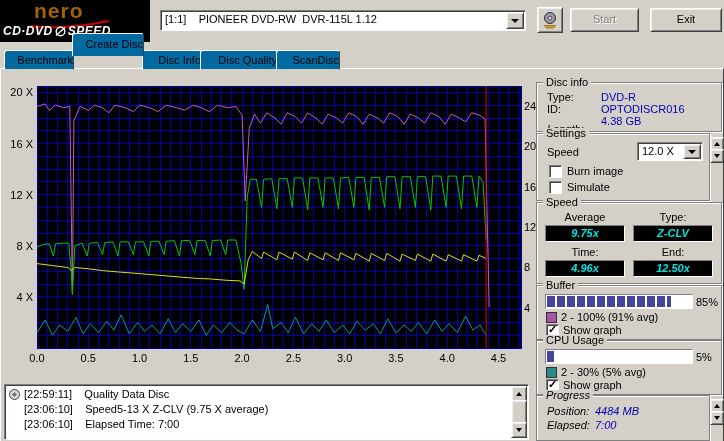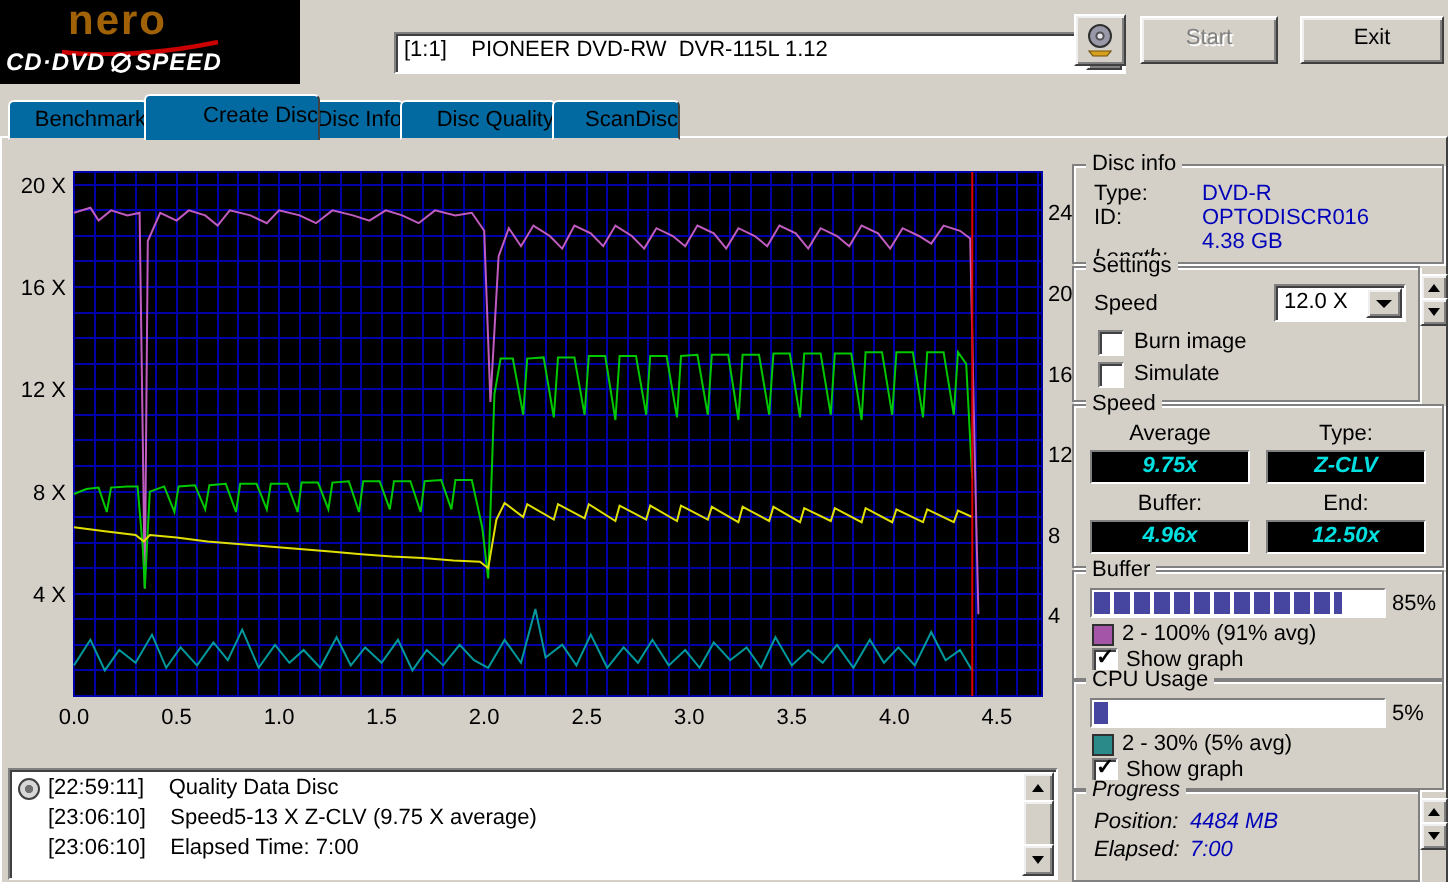--- a/index.html
+++ b/index.html
@@ -20,21 +20,21 @@
   .combo-text{position:absolute;left:4px;top:1px;line-height:15px;white-space:pre;}
   .combo-btn{position:absolute;right:1px;top:1px;bottom:1px;width:16px;display:flex;align-items:center;justify-content:center;}
   .arrow-down{width:0;height:0;border-left:4px solid transparent;border-right:4px solid transparent;border-top:4px solid #000;}
   .arrow-up{width:0;height:0;border-left:4px solid transparent;border-right:4px solid transparent;border-bottom:4px solid #000;}
   .btn{text-align:center;}
   .btn span{line-height:20px;}
   .disabled-label{color:#808080;text-shadow:1px 1px 0 #ffffff;}
   
   .tab{position:absolute;top:50px;height:18px;background:#0369a1;text-align:right;line-height:18px;
        border:1px solid;border-color:#ffffff #404040 #d4d0c8 #ffffff;border-radius:3px 3px 0 0;}
-  .tab.active{top:47px;height:22px;line-height:20px;z-index:3;border-bottom:none;padding-left:16px;}
+  .tab.active{top:33px;height:22px;line-height:20px;z-index:3;border-bottom:none;}
   .page{left:0;top:68px;width:722px;height:372px;background:#d4d0c8;
         border-top:1px solid #fff;border-left:1px solid #fff;border-right:1px solid #404040;border-bottom:1px solid #404040;}
   
   .chart-wrap{left:0;top:80px;width:536px;height:300px;}
   .ax{font:11px "Liberation Sans",sans-serif;fill:#000;}
   
   .logbox{left:4px;top:384px;width:523px;height:54px;}
   .log-lines{position:absolute;left:4px;top:2px;right:20px;bottom:2px;overflow:hidden;}
   .log-line{height:15px;line-height:15px;white-space:pre;display:flex;align-items:center;}
   .log-icon{width:9px;height:9px;border:1px solid #404040;border-radius:50%;display:inline-block;margin-right:4px;
@@ -75,21 +75,21 @@
     <div class="brand-sub">
       <span>CD·DVD</span>
       <svg width="11" height="11" viewBox="0 0 11 11">
         <circle cx="5.5" cy="5.5" r="4.3" stroke="#ffffff" stroke-width="1.4" fill="none"></circle>
         <line x1="1" y1="9.5" x2="10" y2="1.5" stroke="#ffffff" stroke-width="1.4"></line>
       </svg>
       <span>SPEED</span>
     </div>
   </div>
 
-  <div class="abs combo sunken" style="left:160px;top:16px;width:364px;height:19px;margin-left:37px;">
+  <div class="abs combo sunken" style="left:160px;top:10px;width:364px;height:19px;">
     <span class="combo-text">[1:1]    PIONEER DVD-RW  DVR-115L 1.12</span>
     <span class="combo-btn raised">
       <span class="arrow-down"></span>
     </span>
   </div>
 
   <div class="abs raised" style="left:537px;top:7px;width:24px;height:24px;display:flex;align-items:center;justify-content:center;">
     <svg width="18" height="18" viewBox="0 0 18 18">
       <circle cx="9" cy="7" r="5.5" fill="#9898a8" stroke="#303030"></circle>
       <circle cx="9" cy="7" r="1.8" fill="#e8e8f0" stroke="#505050"></circle>
@@ -204,21 +204,21 @@
   <div class="mini-btn raised" style="left:710px;top:149px;">
       <span class="arrow-down"></span>
     </div>
 
   <div class="group" style="left:536px;top:202px;width:184px;height:80px;">
     <span class="legend">Speed</span>
     <span class="cell-lbl" style="left:8px;top:8px;">Average</span>
     <span class="cell-lbl" style="left:96px;top:8px;">Type:</span>
     <div class="lcd" style="left:8px;top:22px;">9.75x</div>
     <div class="lcd" style="left:96px;top:22px;">Z-CLV</div>
-    <span class="cell-lbl" style="left:8px;top:43px;">Buffer:</span>
+    <span class="cell-lbl" style="left:8px;top:43px;">Time:</span>
     <span class="cell-lbl" style="left:96px;top:43px;">End:</span>
     <div class="lcd" style="left:8px;top:57px;">4.96x</div>
     <div class="lcd" style="left:96px;top:57px;">12.50x</div>
   </div>
 
   <div class="group" style="left:536px;top:285px;width:184px;height:53px;">
     <span class="legend">Buffer</span>
     <div class="pbar" style="left:8px;top:8px;width:146px;height:13px;">
       <div class="pfill" style="width: 85%;"></div>
     </div>

